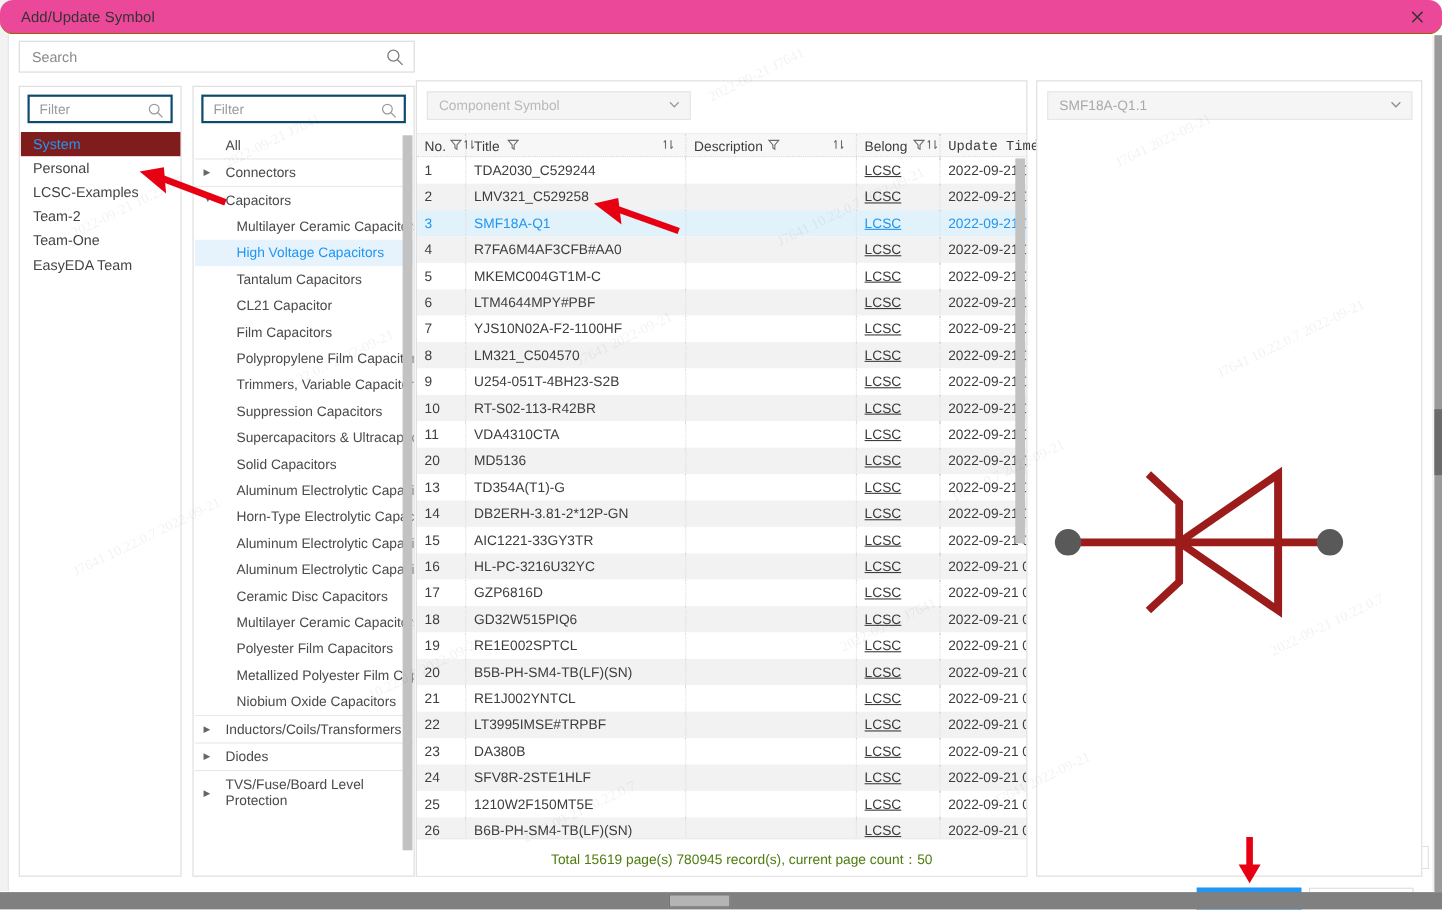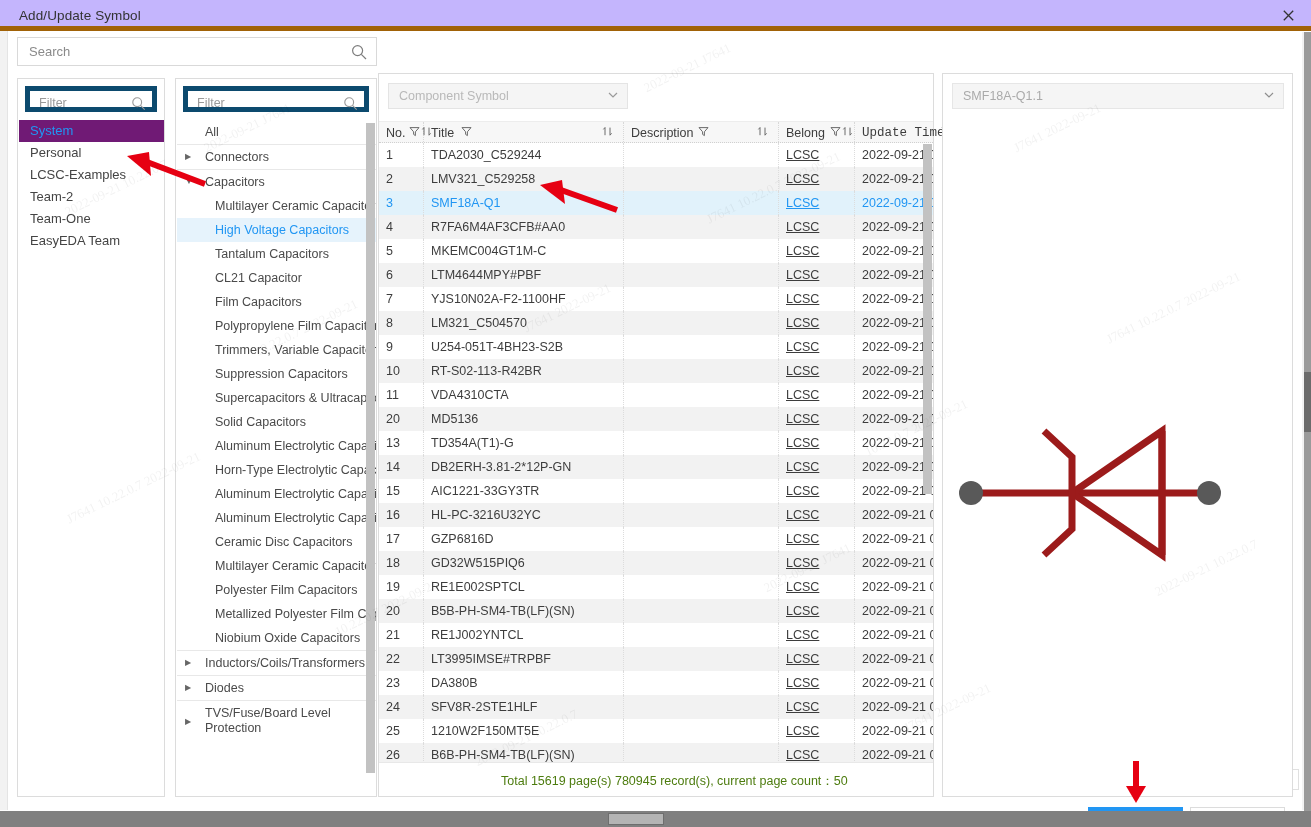--- a/index.html
+++ b/index.html
@@ -19,22 +19,23 @@
     overflow: hidden;
   }
 
   
   .edge-left  { position:absolute; left:0; top:0; width:8px; height:810px; background:#f2f2f2; border-right:1px solid #e4e4e4; }
   .edge-right { position:absolute; right:0; top:32px; width:9px; height:778px; background:#f2f2f2; }
 
   
   #titlebar {
     position: absolute; left: 0; top: 0; width: 1311px; height: 31px;
-    background: #c4b5fd;
-    border-bottom: 5px solid #a16207;
+    background: #ec4899;
+    border-bottom: 1px solid #a16207;
+    border-radius: 12px;
   }
   #title-text {
     position: absolute; left: 19px; top: 8px;
     font-size: 13.5px; color: #333;
     letter-spacing: .1px;
   }
   #close-btn {
     position: absolute; right: 0; top: 0; width: 46px; height: 31px;
     display: flex; align-items: center; justify-content: center;
     font-size: 15px; color: #333; cursor: pointer;
@@ -72,38 +73,38 @@
     border: 1px solid #dcdcdc;
     background: #fff;
     height: 719px;
   }
   #panel-lib  { left: 0;   width: 148px; }
   #panel-tree { left: 158px; width: 202px; }
 
   .panel-filter {
     position: absolute; left: 7px; top: 7px;
     height: 26px;
-    border: 5px solid #0c4a6e;
+    border: 2px solid #0c4a6e;
     background: #fff;
     padding-left: 16px;
   }
   #panel-lib  .panel-filter { width: 132px; }
   #panel-tree .panel-filter { width: 186px; }
   .panel-filter .ph { position: absolute; left: 9px; top: 5px; font-size: 12.5px; color: #9a9a9a; }
   .panel-filter .sicon { position: absolute; right: 6px; top: 5px; width: 15px; height: 15px; }
 
   
   #lib-list { position: absolute; left: 1px; top: 41px; width: 145px; }
   .lib-item {
     height: 22px; line-height: 22px;
     padding-left: 11px;
     font-size: 13px; color: #444;
     cursor: pointer; white-space: nowrap;
   }
-  .lib-item.sel { background: #701a75; color: #2196f3; }
+  .lib-item.sel { background: #7f1d1d; color: #2196f3; }
 
   
   #tree-wrap {
     position: absolute; left: 1px; top: 41px;
     width: 199px; height: 674px;
     overflow: hidden;
   }
   #tree-list { position: relative; width: 199px; }
   .tnode {
     position: relative;

